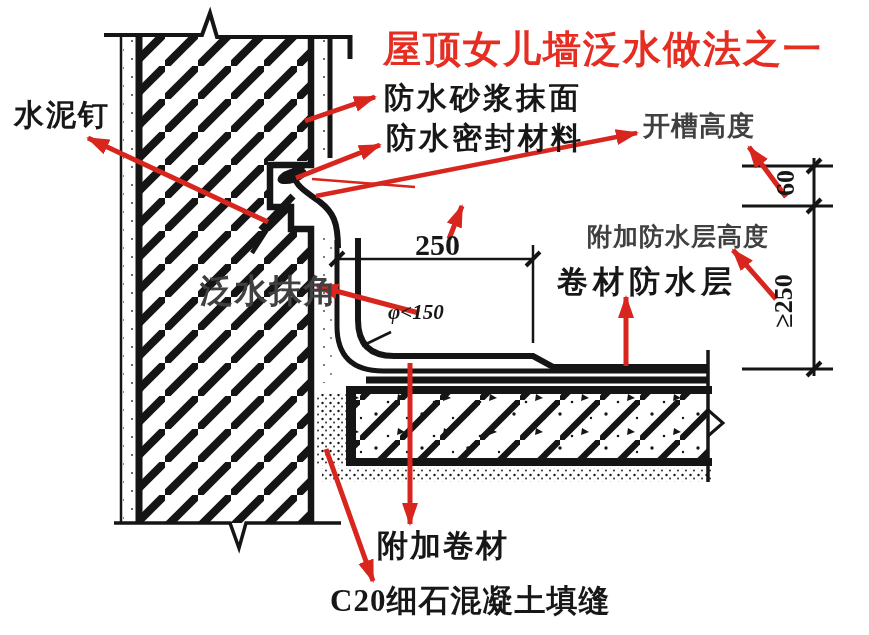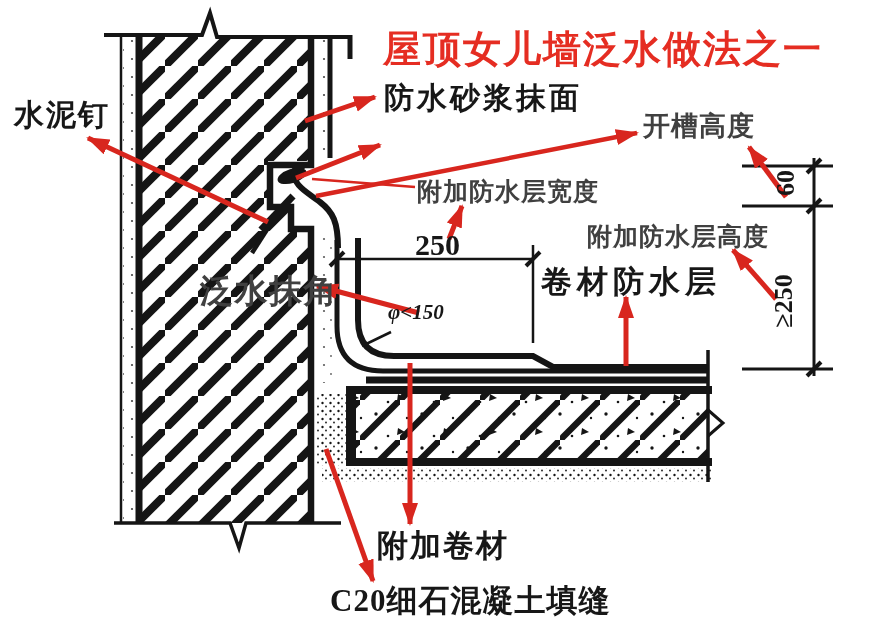--- a/index.html
+++ b/index.html
@@ -131,34 +131,34 @@
       <line x1="312" y1="179" x2="415" y2="187" stroke-width="2.5"></line>
     </g>
   </svg>
 
   <div class="lbl title" style="left:383px;top:30px;">屋顶女儿墙泛水做法之一</div>
 
   <div class="lbl black" style="left:14px;top:100px;font-size:30px;letter-spacing:2px;">水泥钉</div>
 
   <div class="lbl black" style="left:384px;top:83px;font-size:30px;letter-spacing:3px;">防水砂浆抹面</div>
 
+  <div class="lbl black" style="left:386px;top:123px;font-size:30px;letter-spacing:3px;">防水密封材料</div>
 
   <div class="lbl red" style="left:643px;top:113px;font-size:27px;letter-spacing:1px;">开槽高度</div>
 
-  <div class="lbl red" style="left:417px;top:179px;font-size:25px;letter-spacing:1px;">附加防水层宽度</div>
 
   <div class="lbl red" style="left:587px;top:224px;font-size:25px;letter-spacing:1px;">附加防水层高度</div>
 
   <div class="lbl red" style="left:200px;top:274px;font-size:33px;letter-spacing:1.5px;">泛水抹角</div>
 
   <div class="lbl dim" style="left:415px;top:230px;font-size:30px;">250</div>
 
   <div class="lbl dim" style="left:388px;top:302px;font-size:21px;font-style:italic;">φ&lt;150</div>
 
-  <div class="lbl black" style="left:541px;top:266px;font-size:31px;letter-spacing:5px;">卷材防水层</div>
+  <div class="lbl black" style="left:557px;top:266px;font-size:31px;letter-spacing:5px;">卷材防水层</div>
 
   <div class="lbl dim rot" style="left:768px;top:165px;width:36px;height:36px;font-size:26px;">60</div>
 
   <div class="lbl dim rot" style="left:752px;top:270px;width:64px;height:62px;font-size:26px;">≥250</div>
 
   <div class="lbl black" style="left:377px;top:530px;font-size:31px;letter-spacing:2px;">附加卷材</div>
 
   <div class="lbl black" style="left:330px;top:585px;font-size:31px;letter-spacing:1px;">C20细石混凝土填缝</div>
 
 </div>

